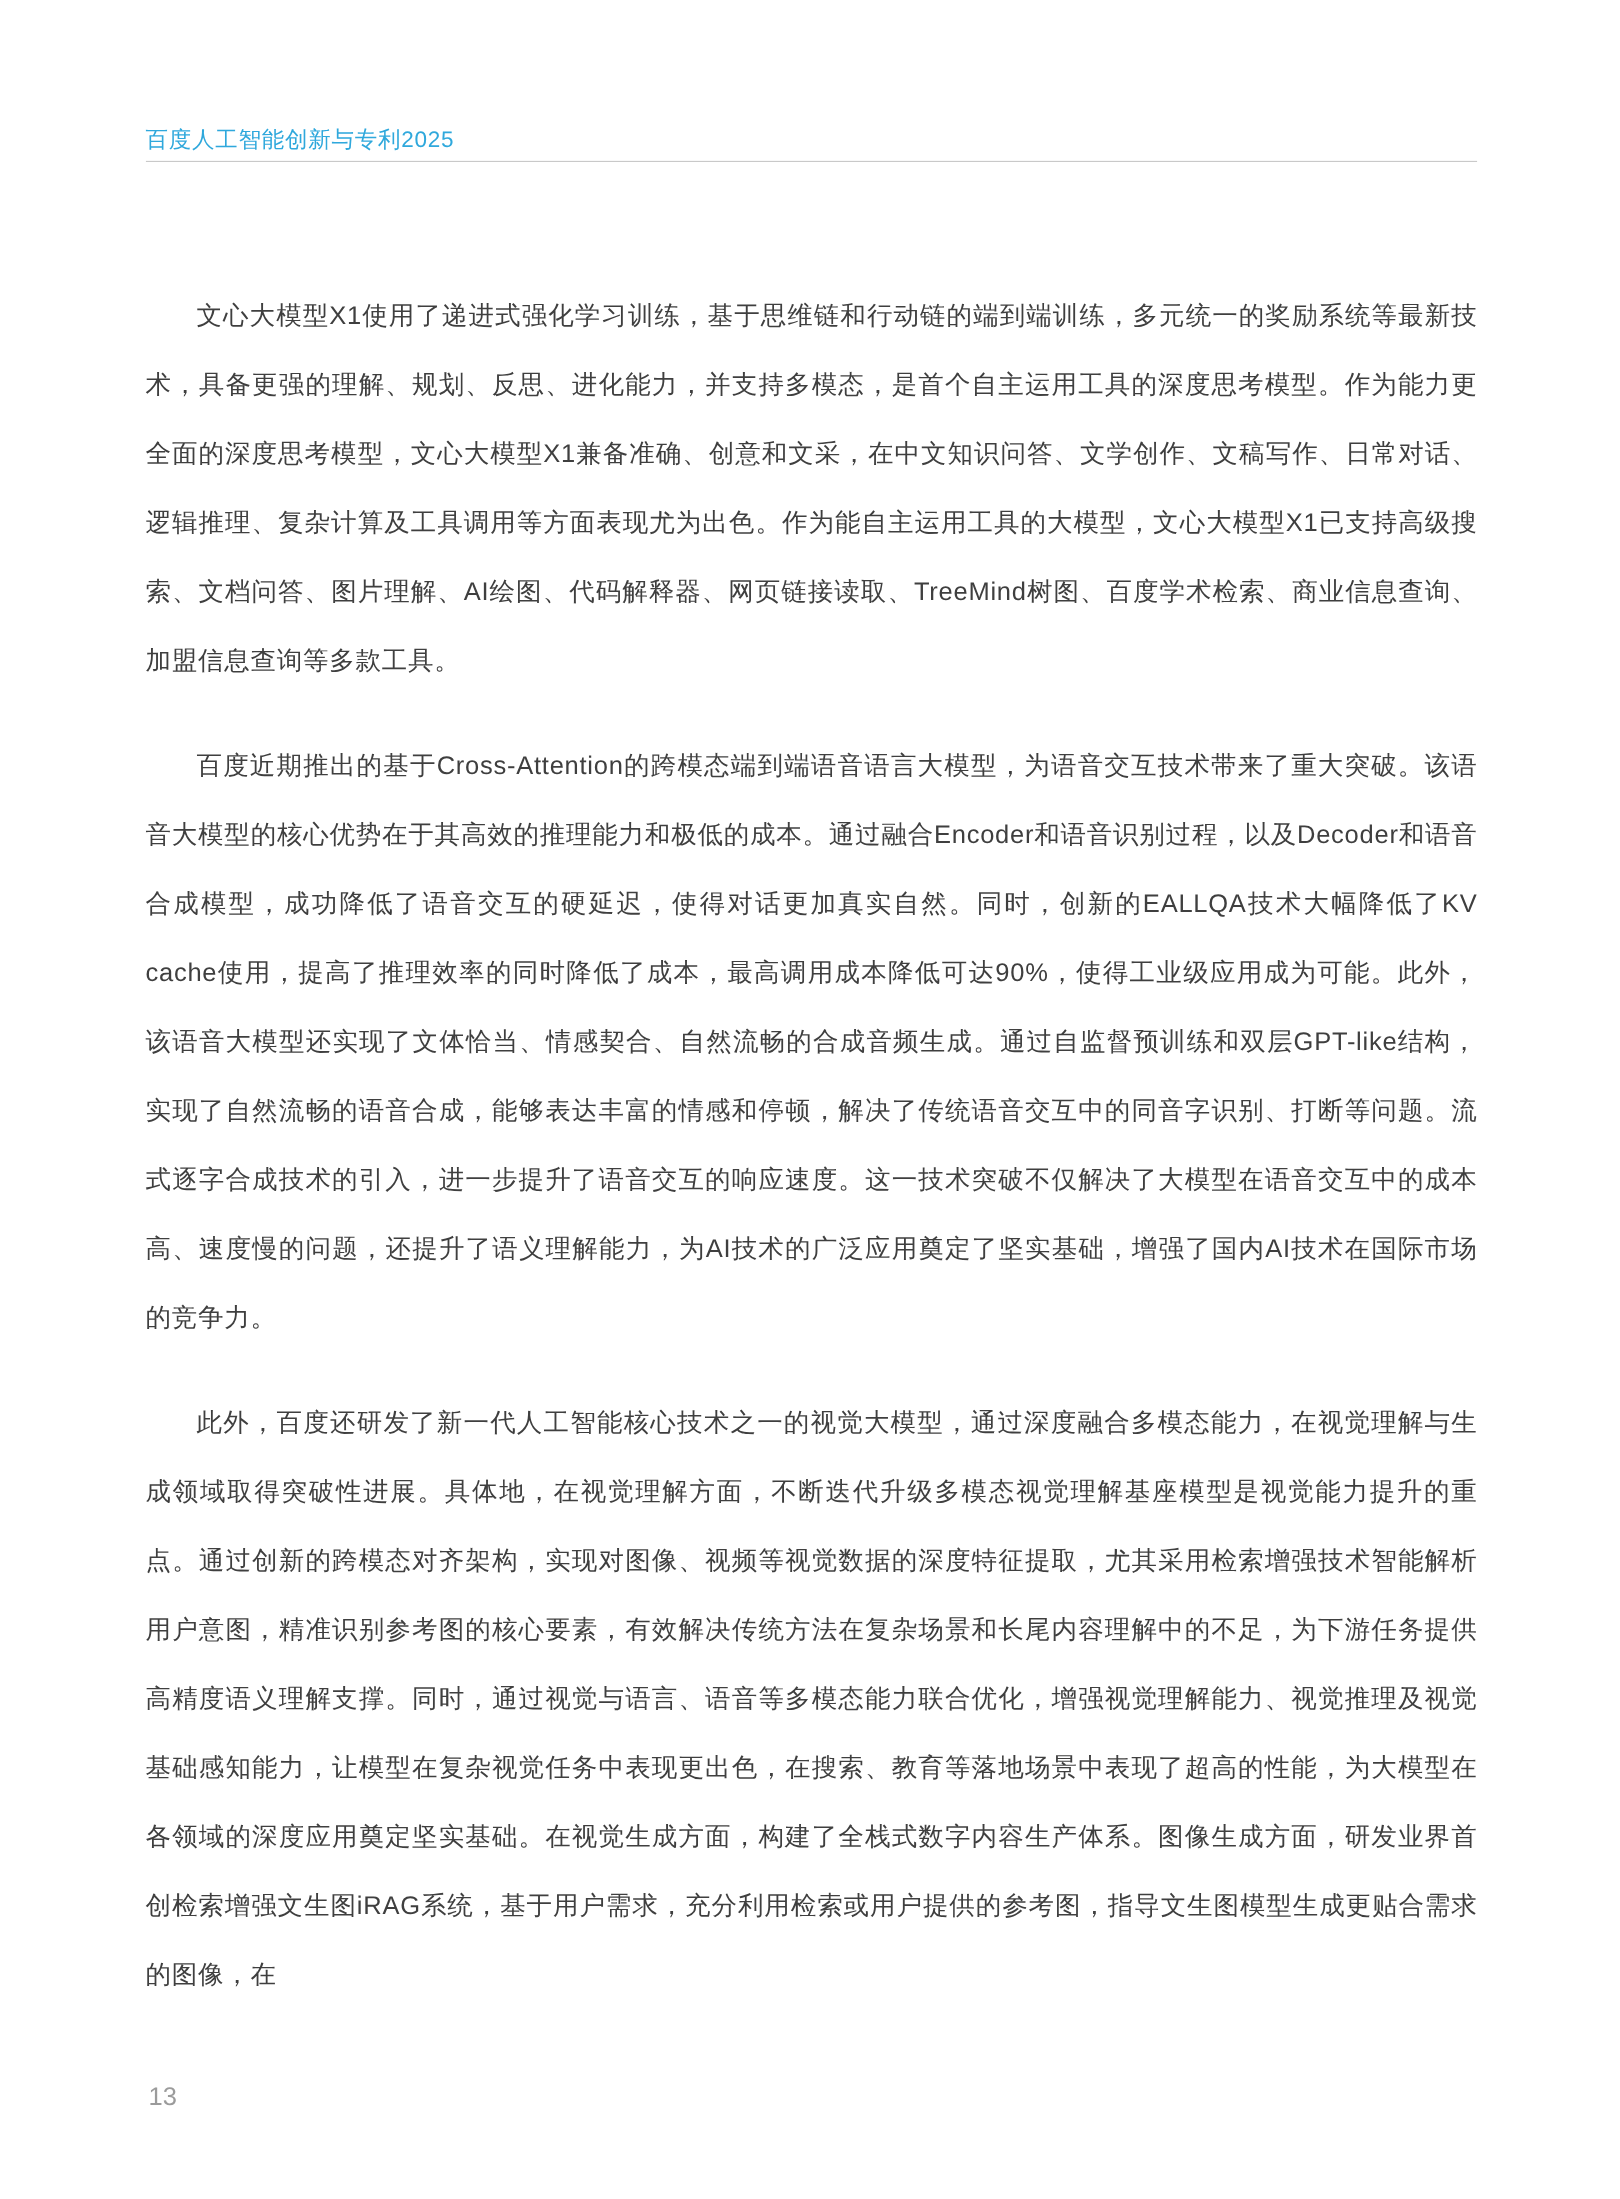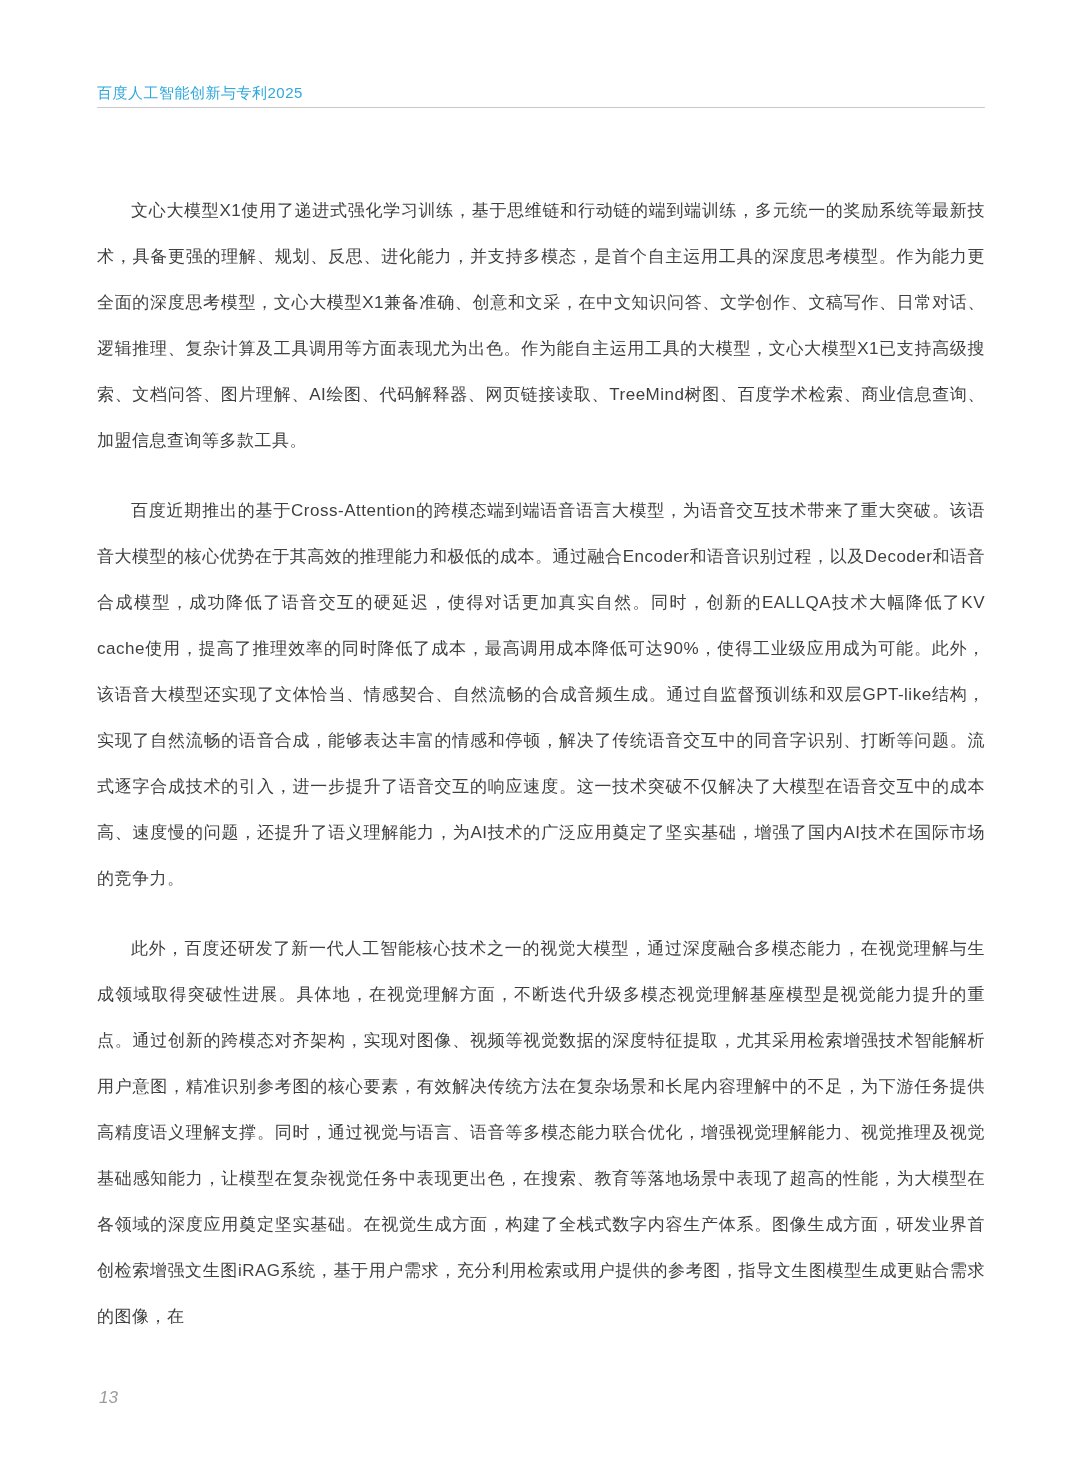--- a/index.html
+++ b/index.html
@@ -46,21 +46,20 @@
     text-indent: 2em;
     letter-spacing: 0.5px;
     margin-bottom: 24px;
   }
   .page-number {
     position: absolute;
     left: 99px;
     top: 1388px;
     font-size: 17px;
     color: #9b9b9b;
-    font-style: italic;
   }
 </style>
 </head>
 <body>
 
 <div class="page">
 
   <div class="doc-header">百度人工智能创新与专利2025</div>
 
   <hr class="header-rule">

